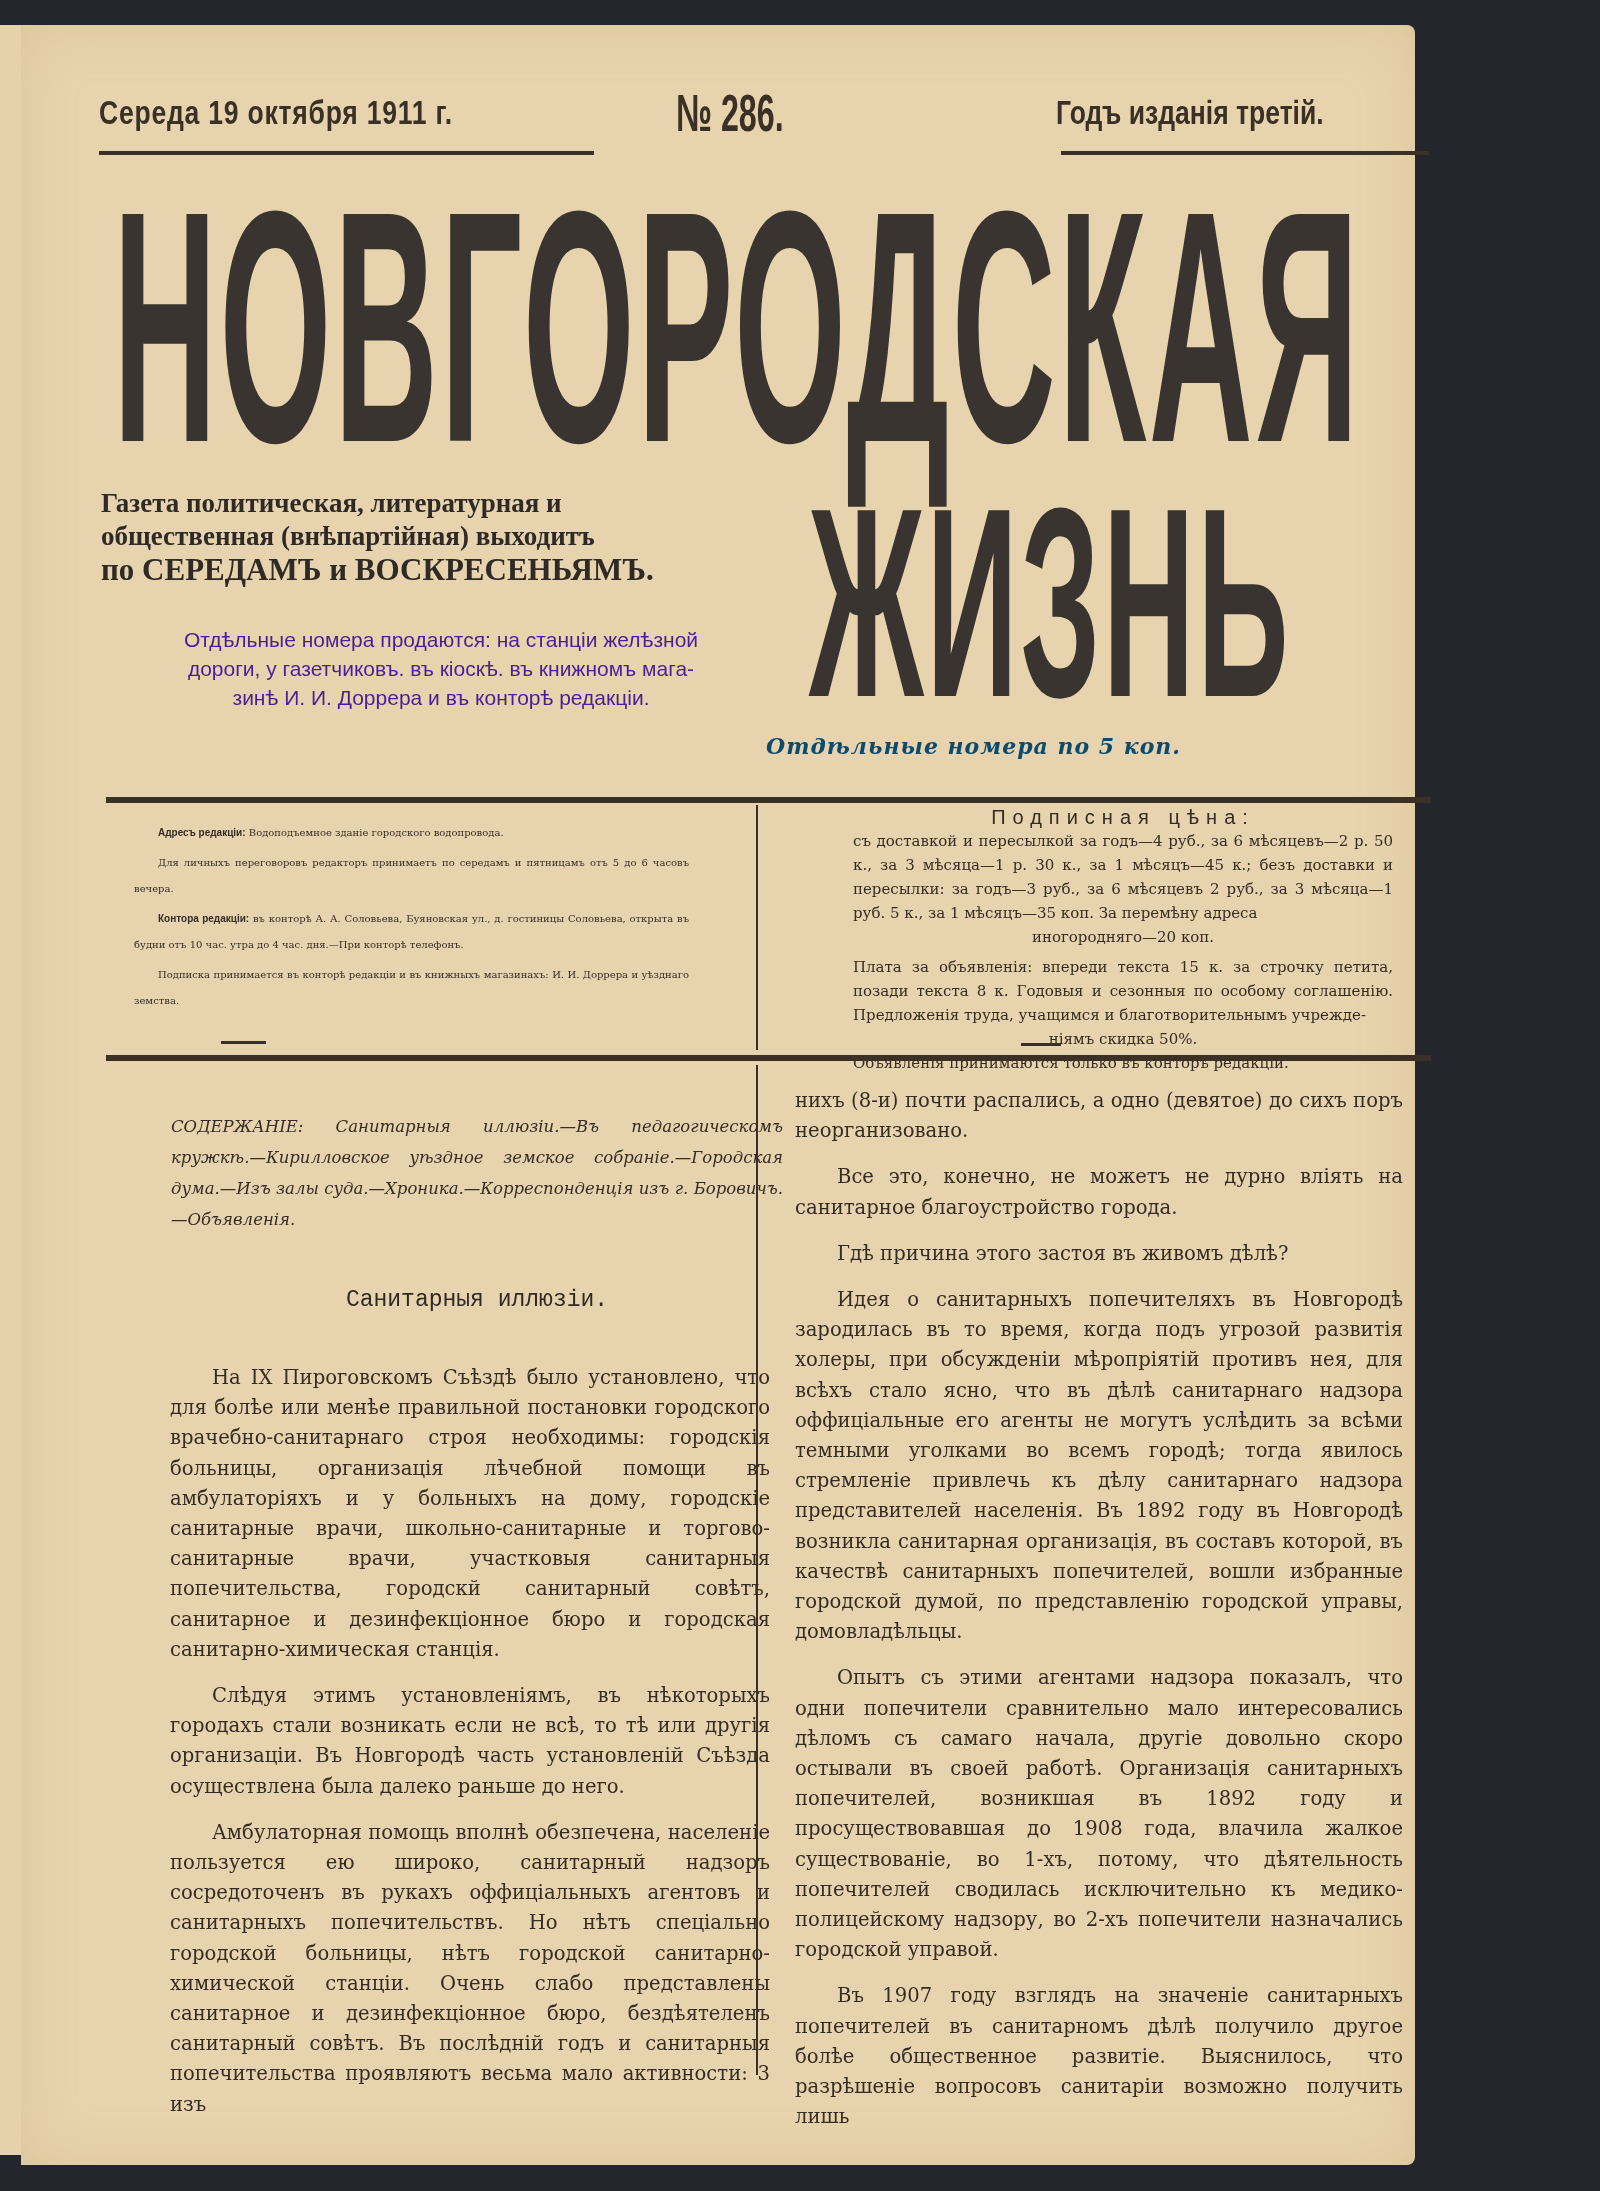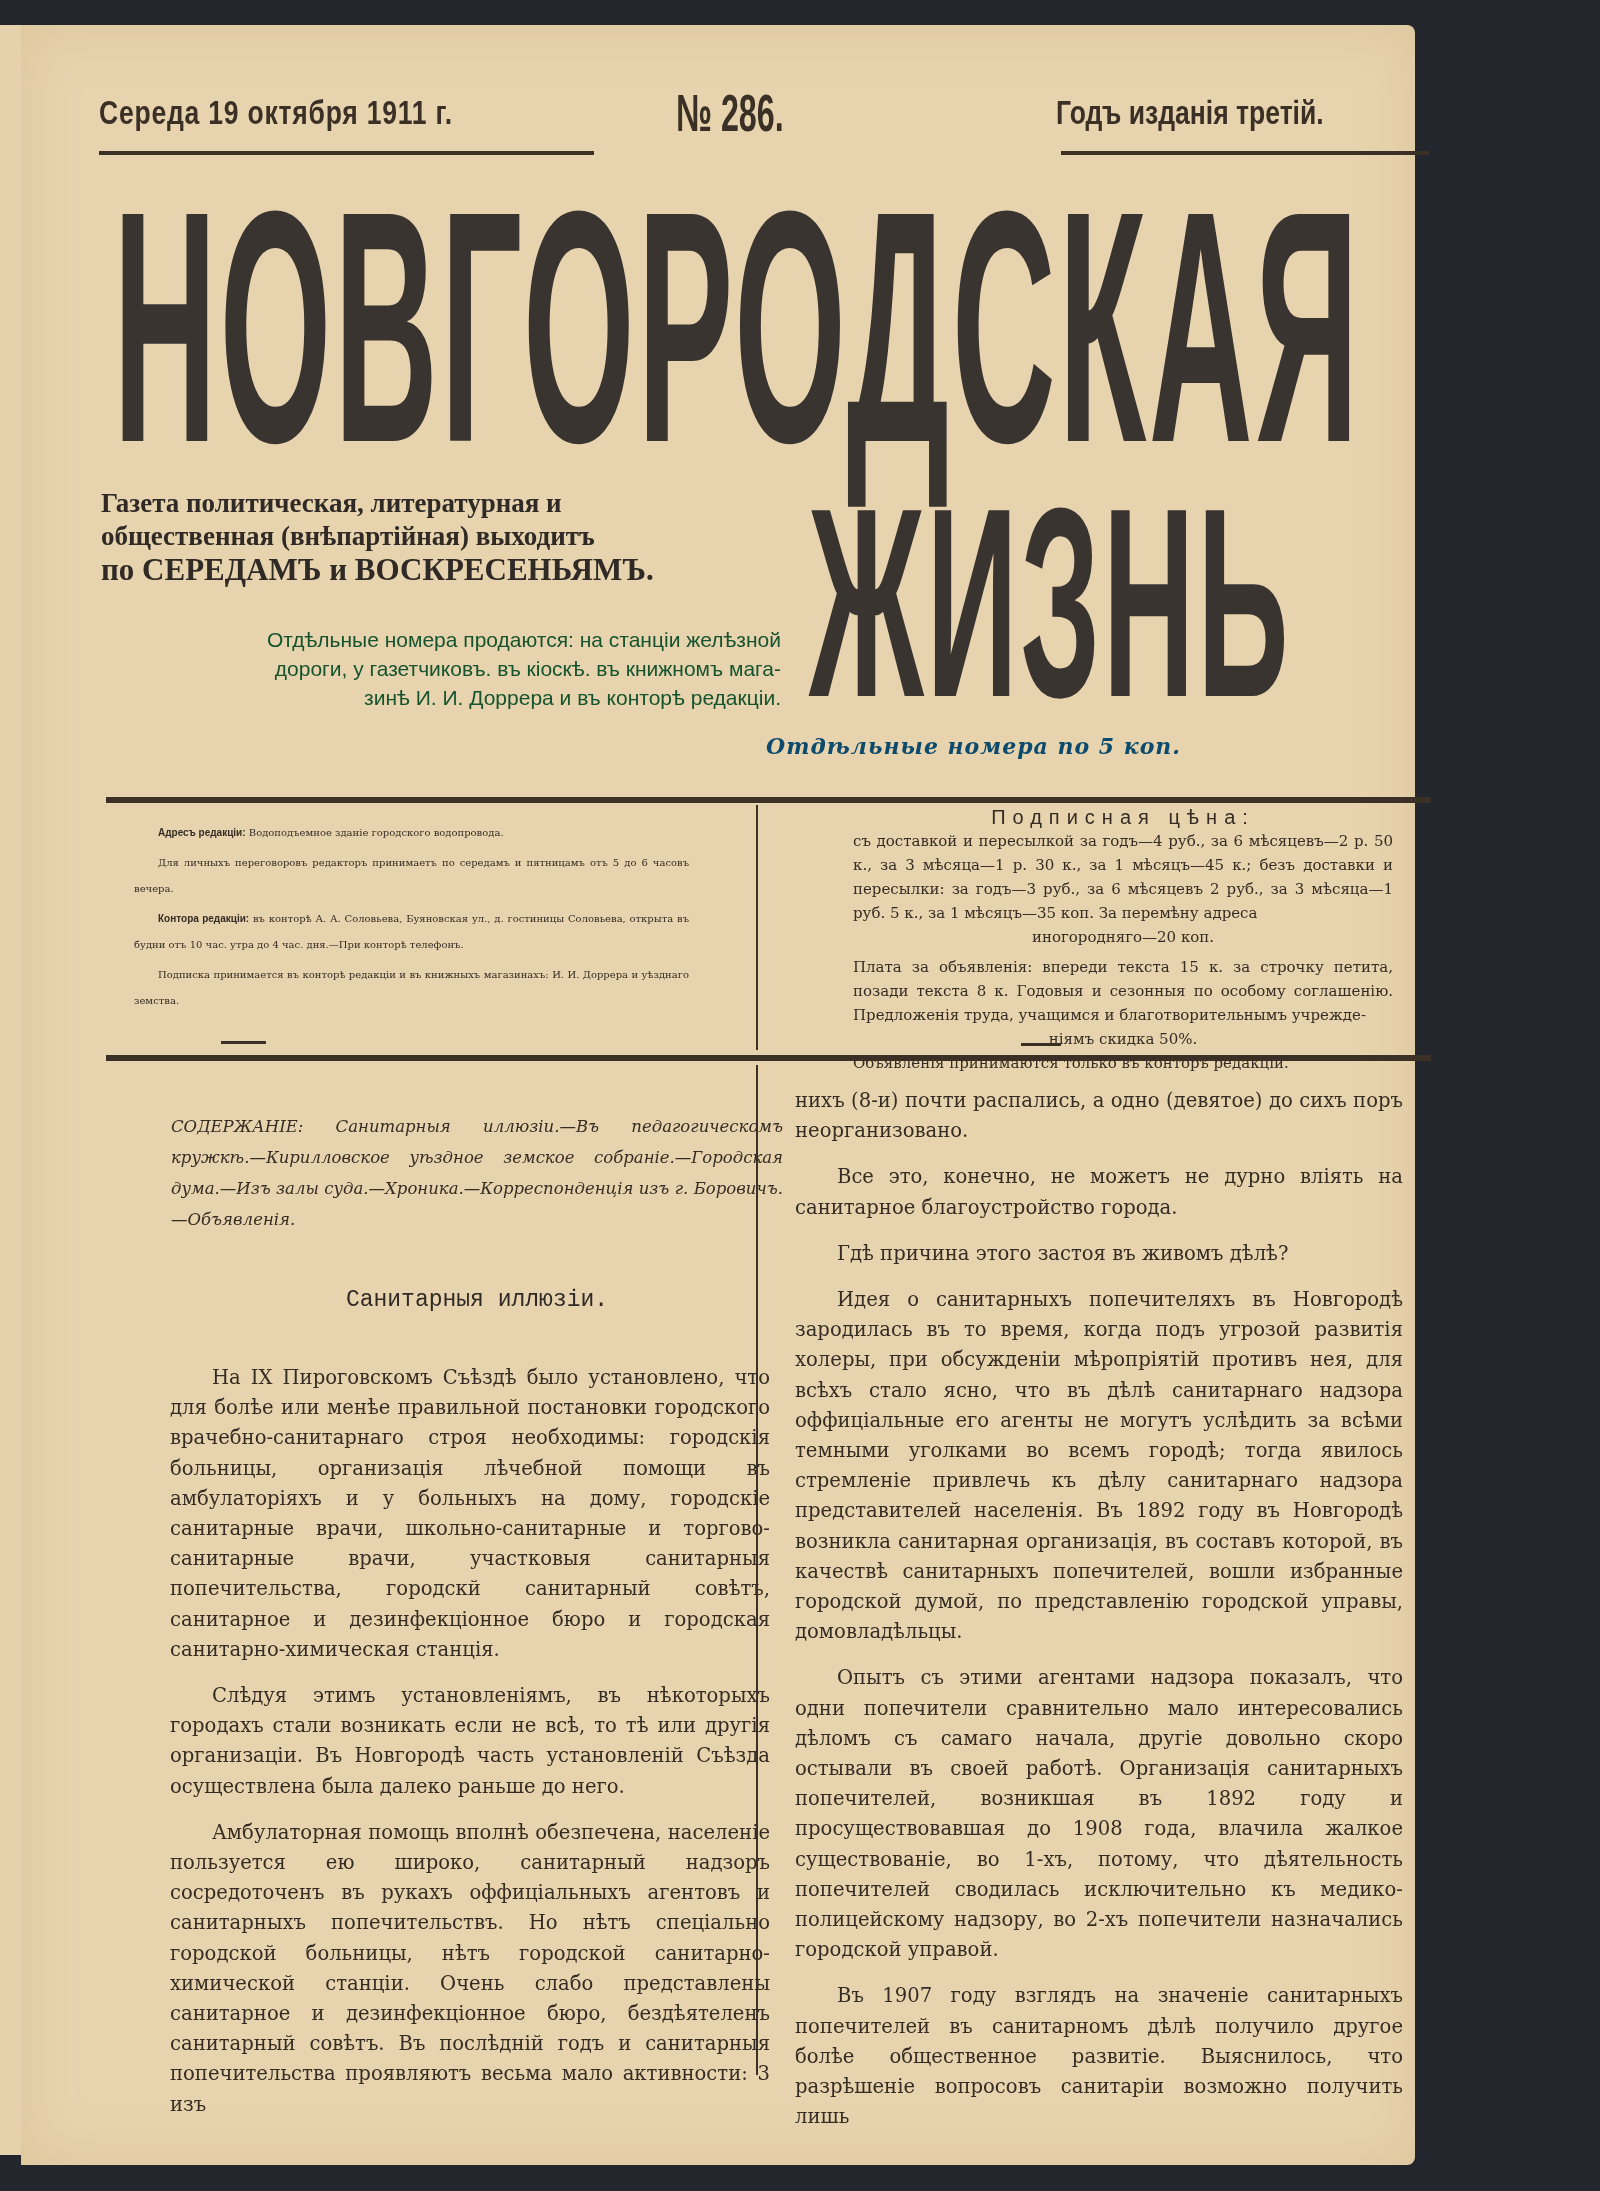--- a/index.html
+++ b/index.html
@@ -53,21 +53,21 @@
     transform: scaleX(0.47); transform-origin: left; white-space: nowrap; letter-spacing: 6px;
   }
   .tagline {
     left: 80px; top: 462px; width: 680px; font-family: Liberation Serif, serif;
     font-weight: bold; font-size: 27px; line-height: 33px; color: #2f2a26;
   }
   .tagline .line { display: block; white-space: nowrap; }
   .tagline .big { font-size: 31px; }
   .sales {
     left: 80px; top: 600px; width: 680px; font-family: "Liberation Sans", sans-serif;
-    font-size: 21px; line-height: 29px; text-align: right; color: #14532d;
+    font-size: 21px; line-height: 29px; text-align: center; color: #4c1d95;
   }
   .sales .line { display: block; white-space: nowrap; }
   .price {
     left: 440px; top: 708px; width: 720px; text-align: right;
     font-family: "DejaVu Serif", serif; font-weight: bold; font-style: italic;
     font-size: 22px; color: #0c4a6e; letter-spacing: 1px;
   }
 
   .double-rule { height: 6px; background: #3b3026; box-shadow: 0 5px 0 -3px #3b3026; }
   .vsep { width: 2px; background: #3b3026; }

